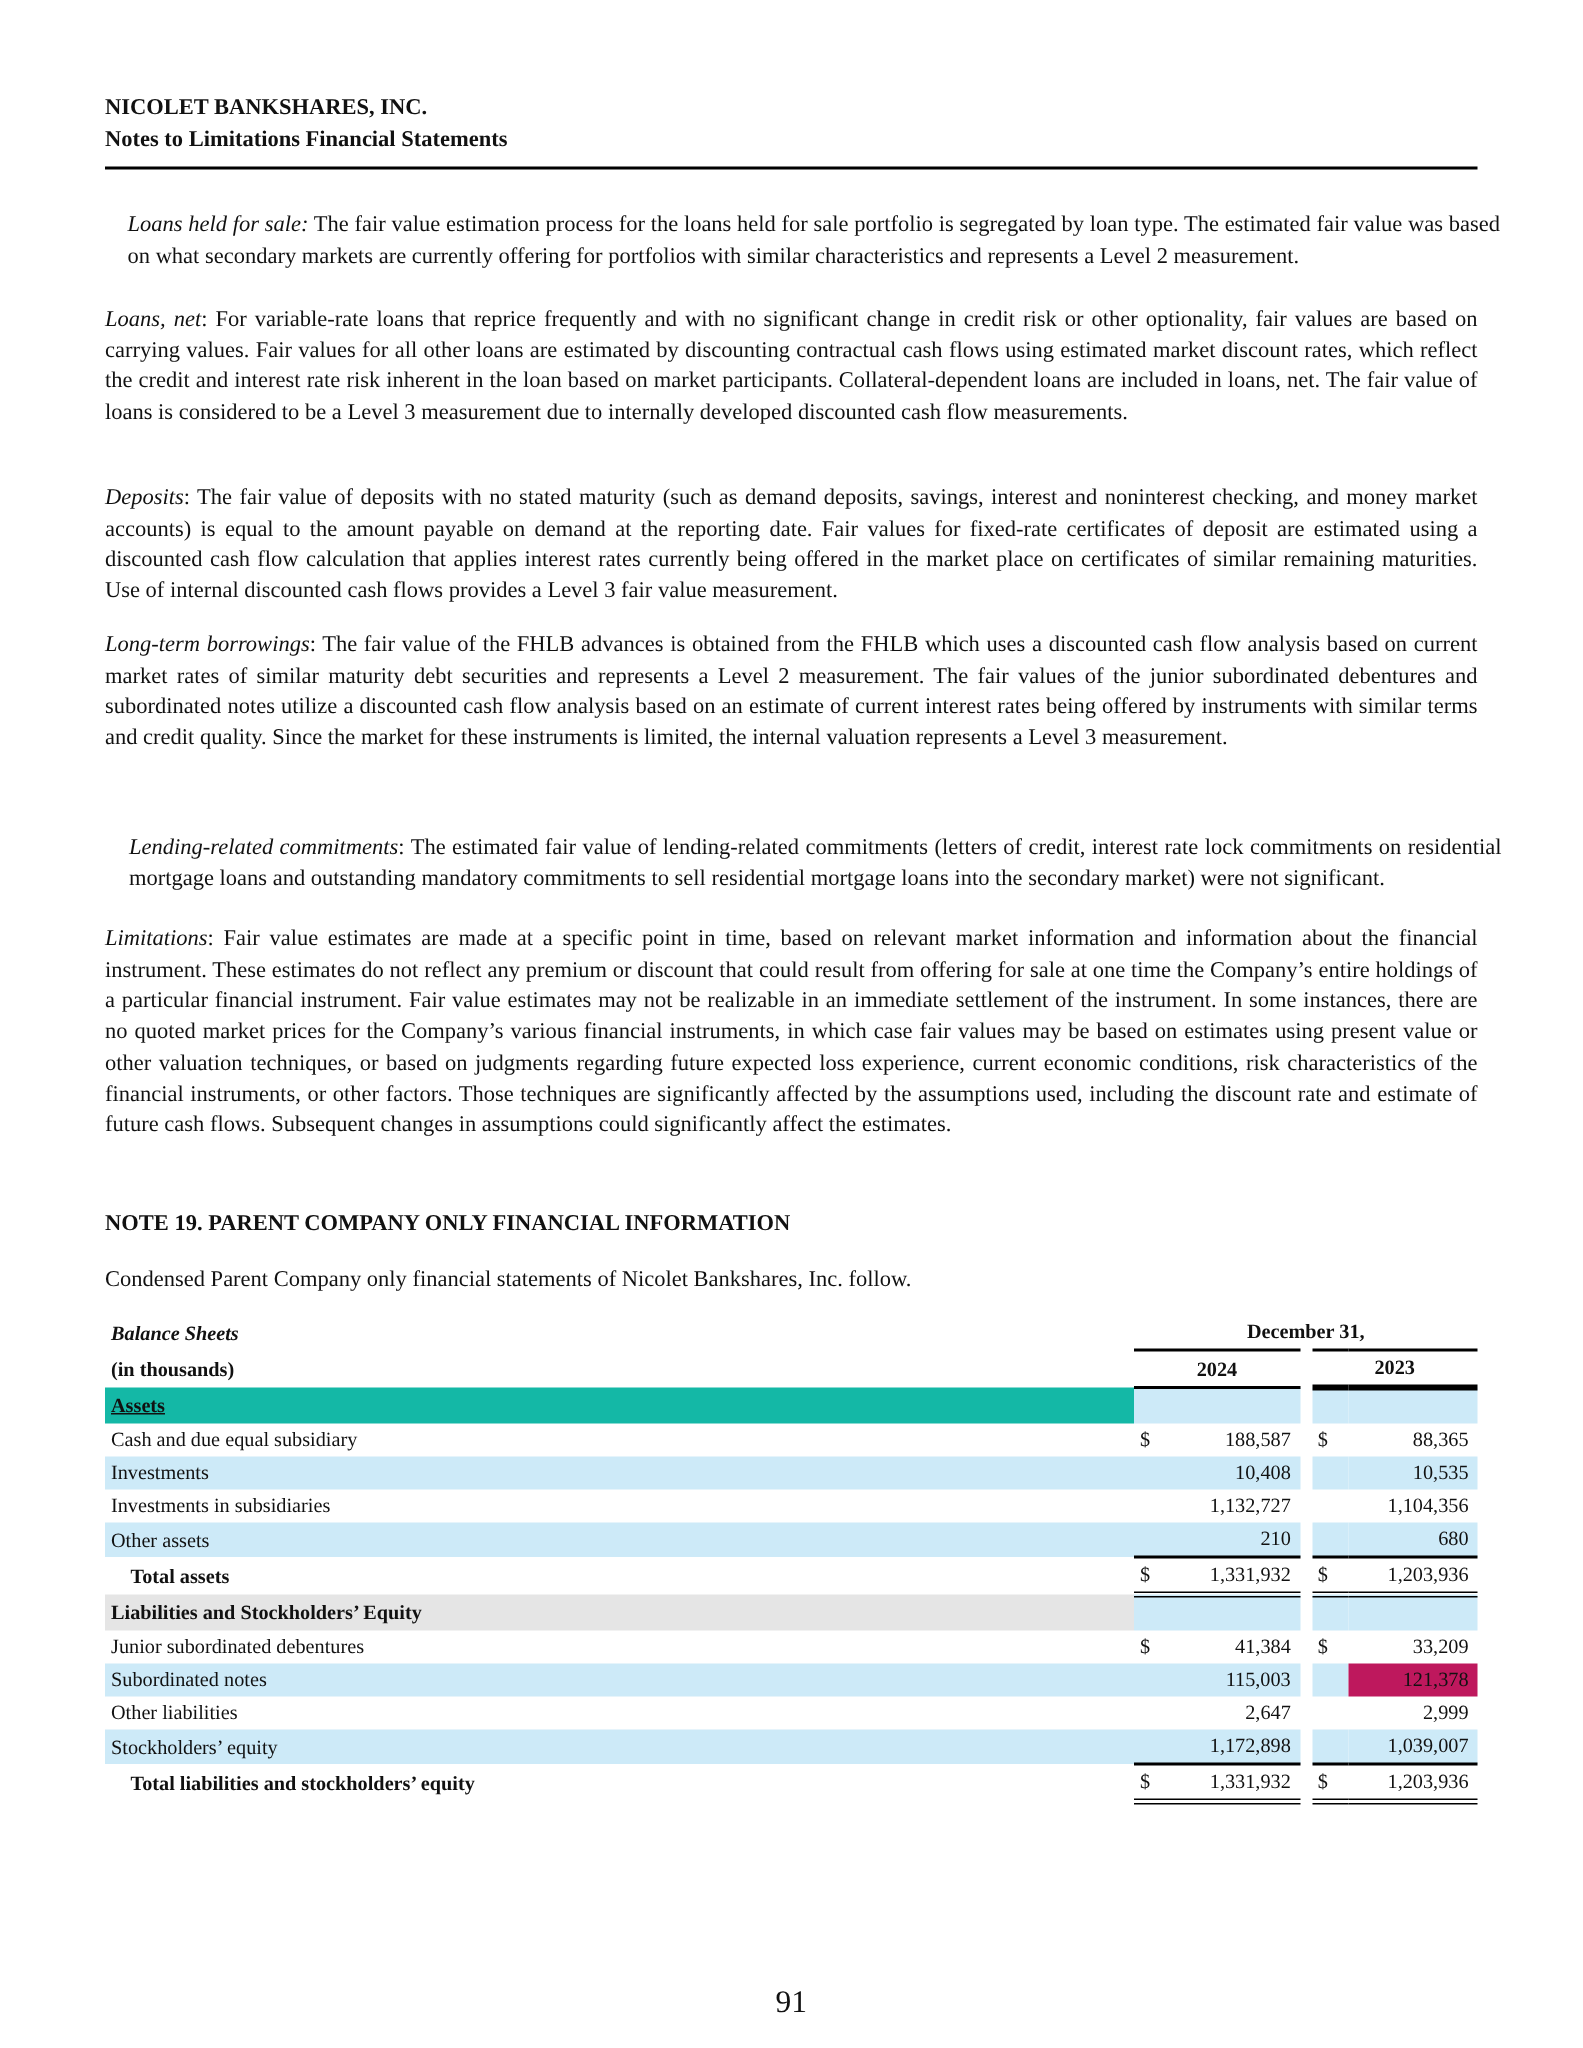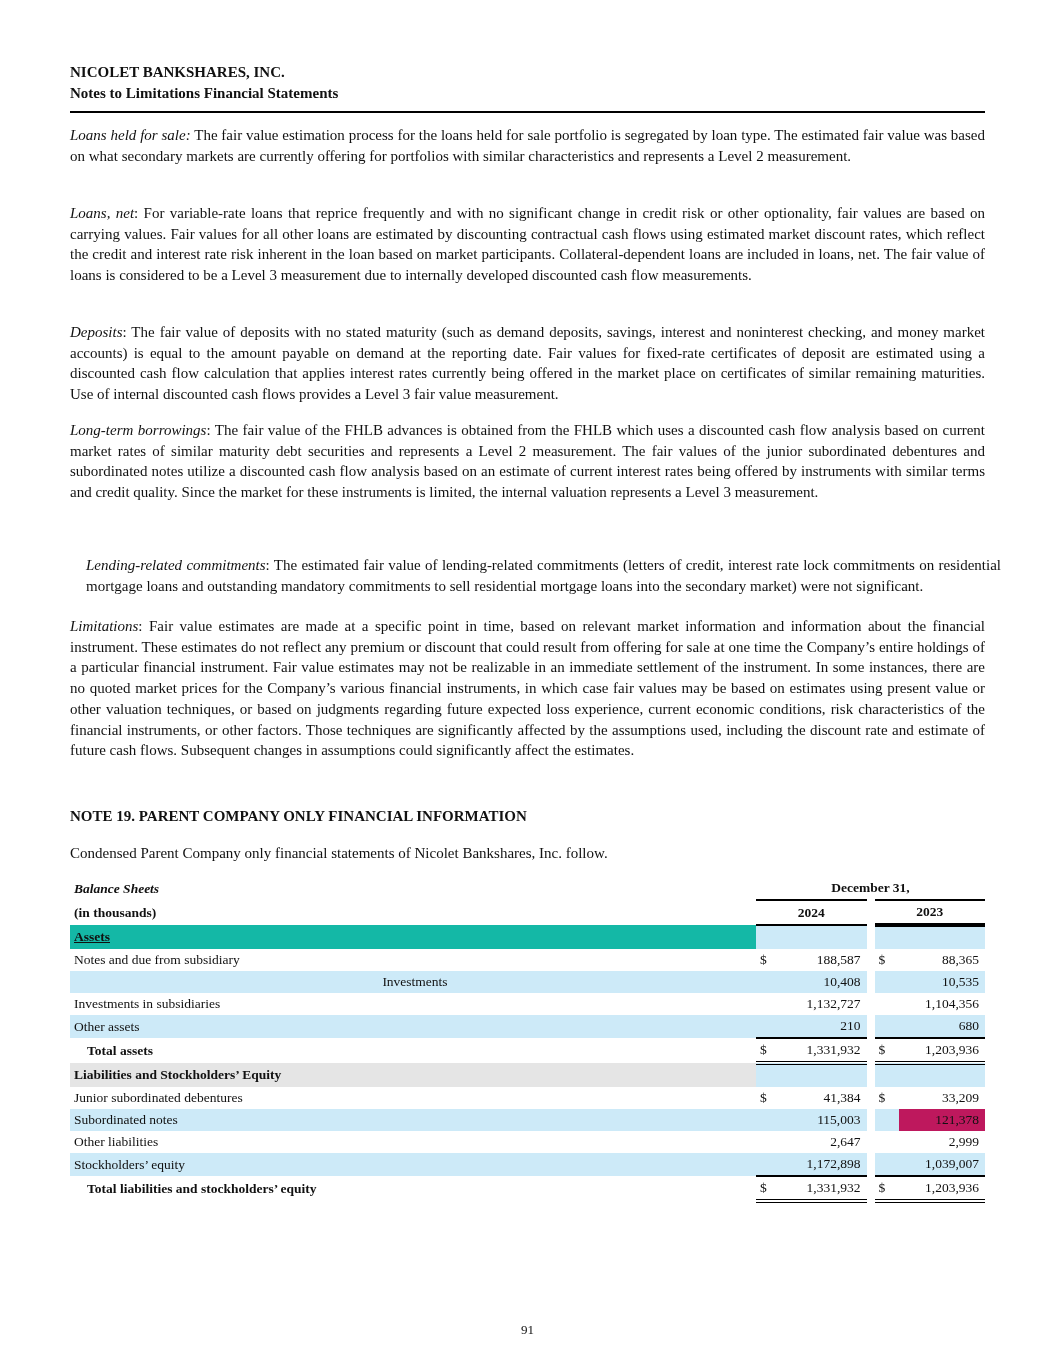--- a/index.html
+++ b/index.html
@@ -18,33 +18,33 @@
   .b { font-weight: bold; }
   .bi { font-weight: bold; font-style: italic; }
   .shade td { background: #cdeaf8; }
   .cur { width: 20px; text-align: left; padding-left: 4px !important; }
   .num { text-align: right; padding-right: 6px !important; }
   .gap { width: 8px; background: transparent !important; }
   .col1 { width: 682px; }
   .hcell { text-align: center; font-weight: bold; }
   .top-line { border-top: 2px solid #000; }
   .dbl { border-bottom: 4px double #000; }
-  .pgnum { position: absolute; left: 0; width: 1055px; top: 1322px; text-align: center; font-size: 13px; }
+  .pgnum { position: absolute; left: 0; width: 1055px; top: 1322px; text-align: center; font-size: 21px; }
 </style>
 </head>
 <body>
 
 <div class="page">
   <div class="hdr">
     <div>NICOLET BANKSHARES, INC.</div>
     <div>Notes to Limitations Financial Statements</div>
   </div>
   <div class="hdr-rule"></div>
 
-  <p class="para" style="top:125px;margin:0;"><i>Loans held for sale:</i><span> The fair value estimation process for the loans held for sale portfolio is segregated by loan type. The estimated fair value was based on what secondary markets are currently offering for portfolios with similar characteristics and represents a Level 2 measurement.</span></p>
+  <p class="para" style="top:125px;margin:15px;"><i>Loans held for sale:</i><span> The fair value estimation process for the loans held for sale portfolio is segregated by loan type. The estimated fair value was based on what secondary markets are currently offering for portfolios with similar characteristics and represents a Level 2 measurement.</span></p>
   <p class="para" style="top:203px;margin:0;"><i>Loans, net</i><span>: For variable-rate loans that reprice frequently and with no significant change in credit risk or other optionality, fair values are based on carrying values. Fair values for all other loans are estimated by discounting contractual cash flows using estimated market discount rates, which reflect the credit and interest rate risk inherent in the loan based on market participants. Collateral-dependent loans are included in loans, net. The fair value of loans is considered to be a Level 3 measurement due to internally developed discounted cash flow measurements.</span></p>
   <p class="para" style="top:322px;margin:0;"><i>Deposits</i><span>: The fair value of deposits with no stated maturity (such as demand deposits, savings, interest and noninterest checking, and money market accounts) is equal to the amount payable on demand at the reporting date. Fair values for fixed-rate certificates of deposit are estimated using a discounted cash flow calculation that applies interest rates currently being offered in the market place on certificates of similar remaining maturities. Use of internal discounted cash flows provides a Level 3 fair value measurement.</span></p>
   <p class="para" style="top:420px;margin:0;"><i>Long-term borrowings</i><span>: The fair value of the FHLB advances is obtained from the FHLB which uses a discounted cash flow analysis based on current market rates of similar maturity debt securities and represents a Level 2 measurement.  The fair values of the junior subordinated debentures and subordinated notes utilize a discounted cash flow analysis based on an estimate of current interest rates being offered by instruments with similar terms and credit quality. Since the market for these instruments is limited, the internal valuation represents a Level 3 measurement.</span></p>
   <p class="para" style="top:539px;margin:16px;"><i>Lending-related commitments</i><span>: The estimated fair value of lending-related commitments (letters of credit, interest rate lock commitments on residential mortgage loans and outstanding mandatory commitments to sell residential mortgage loans into the secondary market) were not significant.</span></p>
   <p class="para" style="top:616px;margin:0;"><i>Limitations</i><span>: Fair value estimates are made at a specific point in time, based on relevant market information and information about the financial instrument. These estimates do not reflect any premium or discount that could result from offering for sale at one time the Company’s entire holdings of a particular financial instrument. Fair value estimates may not be realizable in an immediate settlement of the instrument. In some instances, there are no quoted market prices for the Company’s various financial instruments, in which case fair values may be based on estimates using present value or other valuation techniques, or based on judgments regarding future expected loss experience, current economic conditions, risk characteristics of the financial instruments, or other factors. Those techniques are significantly affected by the assumptions used, including the discount rate and estimate of future cash flows. Subsequent changes in assumptions could significantly affect the estimates.</span></p>
 
   <div class="note-title">NOTE 19. PARENT COMPANY ONLY FINANCIAL INFORMATION</div>
   <div class="intro">Condensed Parent Company only financial statements of Nicolet Bankshares, Inc. follow.</div>
 
   <table class="bs">
@@ -61,29 +61,29 @@
     </tr>
     <tr class="shade">
       <td class="lbl b" style="background: #14b8a6; text-decoration: underline;">Assets</td>
       <td style="background: rgb(205, 234, 248);"></td>
           <td style="background: rgb(205, 234, 248);"></td>
           <td class="gap"></td>
           <td style="background: rgb(205, 234, 248);"></td>
           <td style="background: rgb(205, 234, 248);"></td>
     </tr>
     <tr>
-      <td class="lbl">Notes and due from subsidiary</td>
+      <td class="lbl">Cash and due equal subsidiary</td>
       <td class="cur">$</td>
       <td class="num">188,587</td>
       <td class="gap"></td>
       <td class="cur">$</td>
       <td class="num">88,365</td>
     </tr>
     <tr class="shade">
-      <td class="lbl" style="background: rgb(205, 234, 248); text-align: center;">Investments</td>
+      <td class="lbl" style="background: rgb(205, 234, 248);">Investments</td>
       <td class="cur" style="background: rgb(205, 234, 248);"></td>
       <td class="num" style="background: rgb(205, 234, 248);">10,408</td>
       <td class="gap"></td>
       <td class="cur" style="background: rgb(205, 234, 248);"></td>
       <td class="num" style="background: rgb(205, 234, 248);">10,535</td>
     </tr>
     <tr>
       <td class="lbl">Investments in subsidiaries</td>
       <td class="cur"></td>
       <td class="num">1,132,727</td>

